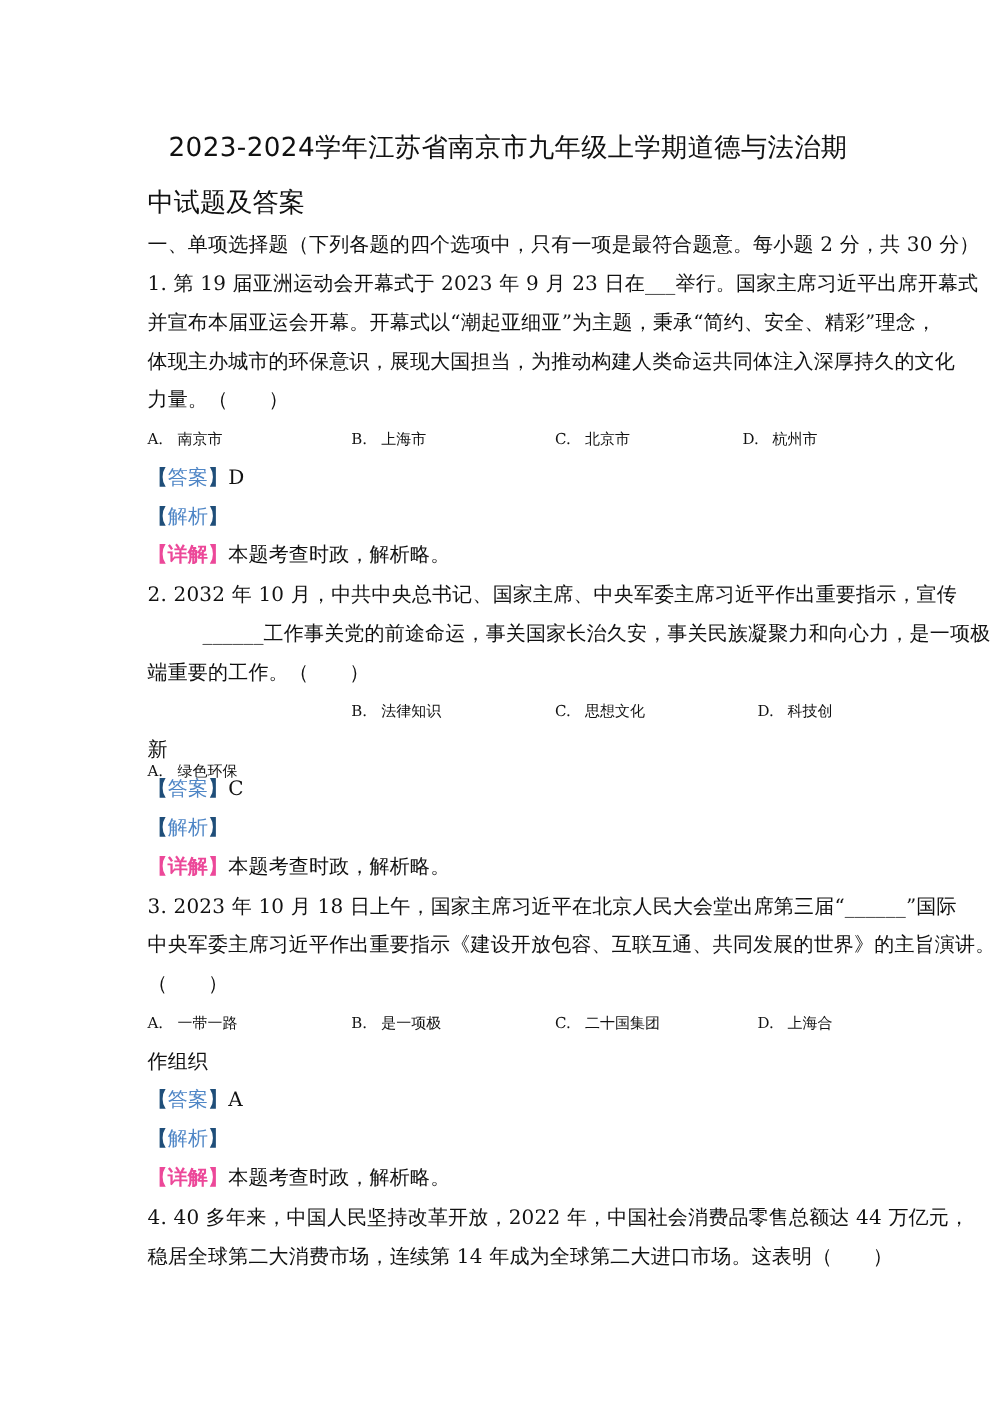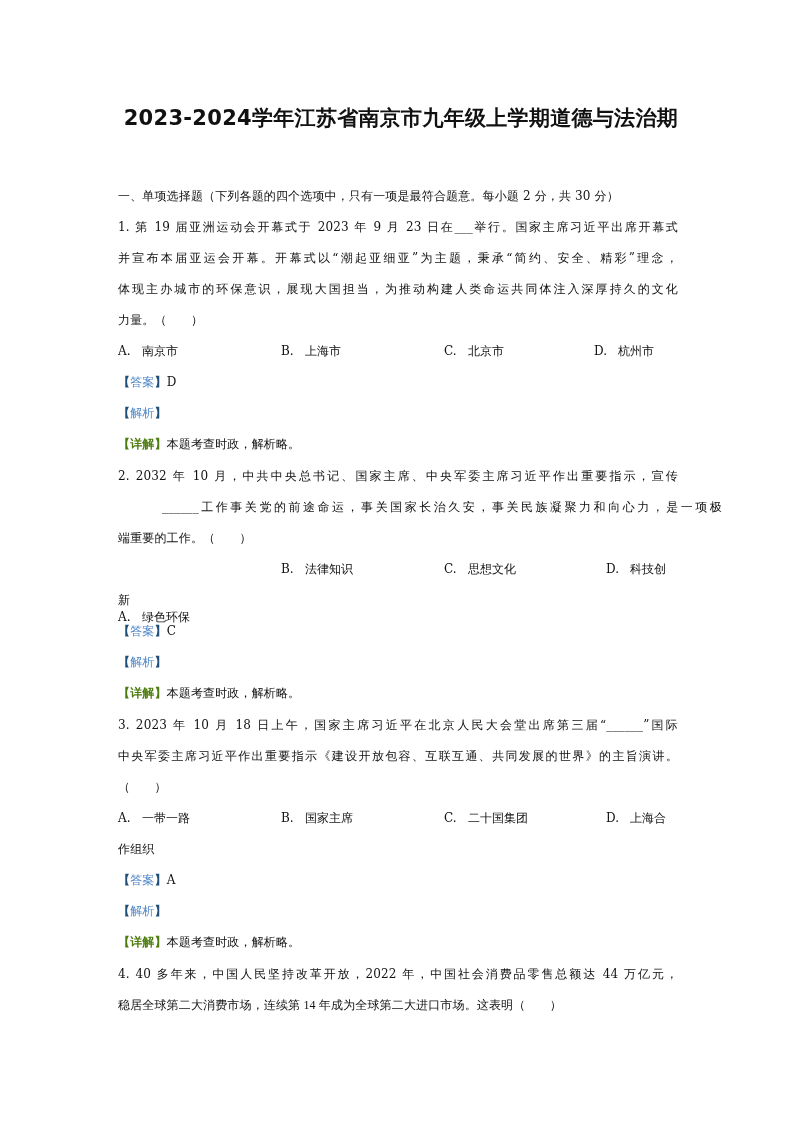--- a/index.html
+++ b/index.html
@@ -1,38 +1,39 @@
 <!DOCTYPE html>
 <html><head>
 <meta charset="utf-8">
 <style>
   html, body { margin: 0; padding: 0; background: #ffffff; }
   body { width: 793px; height: 1122px; position: relative; overflow: hidden;
          font-family: "DejaVu Serif", "Liberation Serif", serif; color: #111; }
   .page { position: absolute; left: 118px; top: 0; width: 560px; }
   .title { position: absolute; left: 0; width: 560px; font-family: "DejaVu Sans", "Liberation Sans", sans-serif;
-           font-weight: bold; font-size: 21px; line-height: 44px; color: #111; }
+           font-weight: normal; font-size: 21px; line-height: 44px; color: #111; }
   .title .l1 { display: block; text-align: right; white-space: nowrap; letter-spacing: 0.3px; }
   .title .l2 { display: block; text-align: left; }
-  .line { position: absolute; left: 0; width: 560px; font-size: 12px; line-height: 20px; white-space: nowrap; letter-spacing: 0.15px; }
+  .line { position: absolute; left: 0; width: 560px; font-size: 16px; line-height: 20px; white-space: nowrap; letter-spacing: 0.15px; }
   .just { text-align: justify; text-align-last: justify; }
   .opts { position: absolute; left: 0; width: 560px; height: 20px; font-size: 12px; line-height: 20px; }
   .opt { position: absolute; top: 0; white-space: nowrap; }
   .opt .k { display: inline-block; width: 24px; }
   .tag { color: #4f86c6; }
   .tag .br { color: #1f4e79; font-weight: bold; }
-  .detail .br { color: #4d7c0f; font-weight: bold; }
+  .detail .br { color: #ec4899; font-weight: bold; }
 </style>
 </head>
 <body>
 
 <div class="page">
 
   <div class="title" style="top:96px;">
     <span class="l1">2023-2024学年江苏省南京市九年级上学期道德与法治期</span>
+    <span class="l2">中试题及答案</span>
   </div>
 
   <div class="line" style="top:186px;">一、单项选择题（下列各题的四个选项中，只有一项是最符合题意。每小题 2 分，共 30 分）</div>
 
   <div class="line just" style="top:217px;">1. 第 19 届亚洲运动会开幕式于 2023 年 9 月 23 日在___举行。国家主席习近平出席开幕式</div>
   <div class="line just" style="top:248px;">并宣布本届亚运会开幕。开幕式以“潮起亚细亚”为主题，秉承“简约、安全、精彩”理念，</div>
   <div class="line just" style="top:279px;">体现主办城市的环保意识，展现大国担当，为推动构建人类命运共同体注入深厚持久的文化</div>
   <div class="line" style="top:310px;">力量。（　　）</div>
 
   <div class="opts" style="top:341px;">
@@ -73,32 +74,32 @@
   <div class="line detail" style="top:683px;">
     <span class="br">【详解】</span><span>本题考查时政，解析略。</span>
   </div>
 
   <div class="line just" style="top:715px;">3. 2023 年 10 月 18 日上午，国家主席习近平在北京人民大会堂出席第三届“______”国际</div>
   <div class="line just" style="top:746px;">中央军委主席习近平作出重要指示《建设开放包容、互联互通、共同发展的世界》的主旨演讲。</div>
   <div class="line" style="top:777px;">（　　）</div>
 
   <div class="opts" style="top:808px;">
     <span class="opt" style="left:0;"><span class="k">A.</span><span>一带一路</span></span>
-    <span class="opt" style="left:163px;"><span class="k">B.</span><span>国家主席</span></span>
+    <span class="opt" style="left:163px;"><span class="k">B.</span><span>是一项极</span></span>
     <span class="opt" style="left:326px;"><span class="k">C.</span><span>二十国集团</span></span>
     <span class="opt" style="left:488px;"><span class="k">D.</span><span>上海合</span></span>
   </div>
   <div class="line" style="top:839px;">作组织</div>
 
   <div class="line" style="top:870px;">
     <span class="tag"><span class="br">【</span><span>答案</span><span class="br">】</span></span><span>A</span>
   </div>
   <div class="line" style="top:901px;">
     <span class="tag"><span class="br">【</span><span>解析</span><span class="br">】</span></span>
   </div>
   <div class="line detail" style="top:932px;">
     <span class="br">【详解】</span><span>本题考查时政，解析略。</span>
   </div>
 
   <div class="line just" style="top:964px;">4. 40 多年来，中国人民坚持改革开放，2022 年，中国社会消费品零售总额达 44 万亿元，</div>
-  <div class="line" style="top:995px;font-family:Liberation Serif, serif;">稳居全球第二大消费市场，连续第 14 年成为全球第二大进口市场。这表明（　　）</div>
+  <div class="line" style="top:995px;">稳居全球第二大消费市场，连续第 14 年成为全球第二大进口市场。这表明（　　）</div>
 
 </div>
 
 </body></html>

